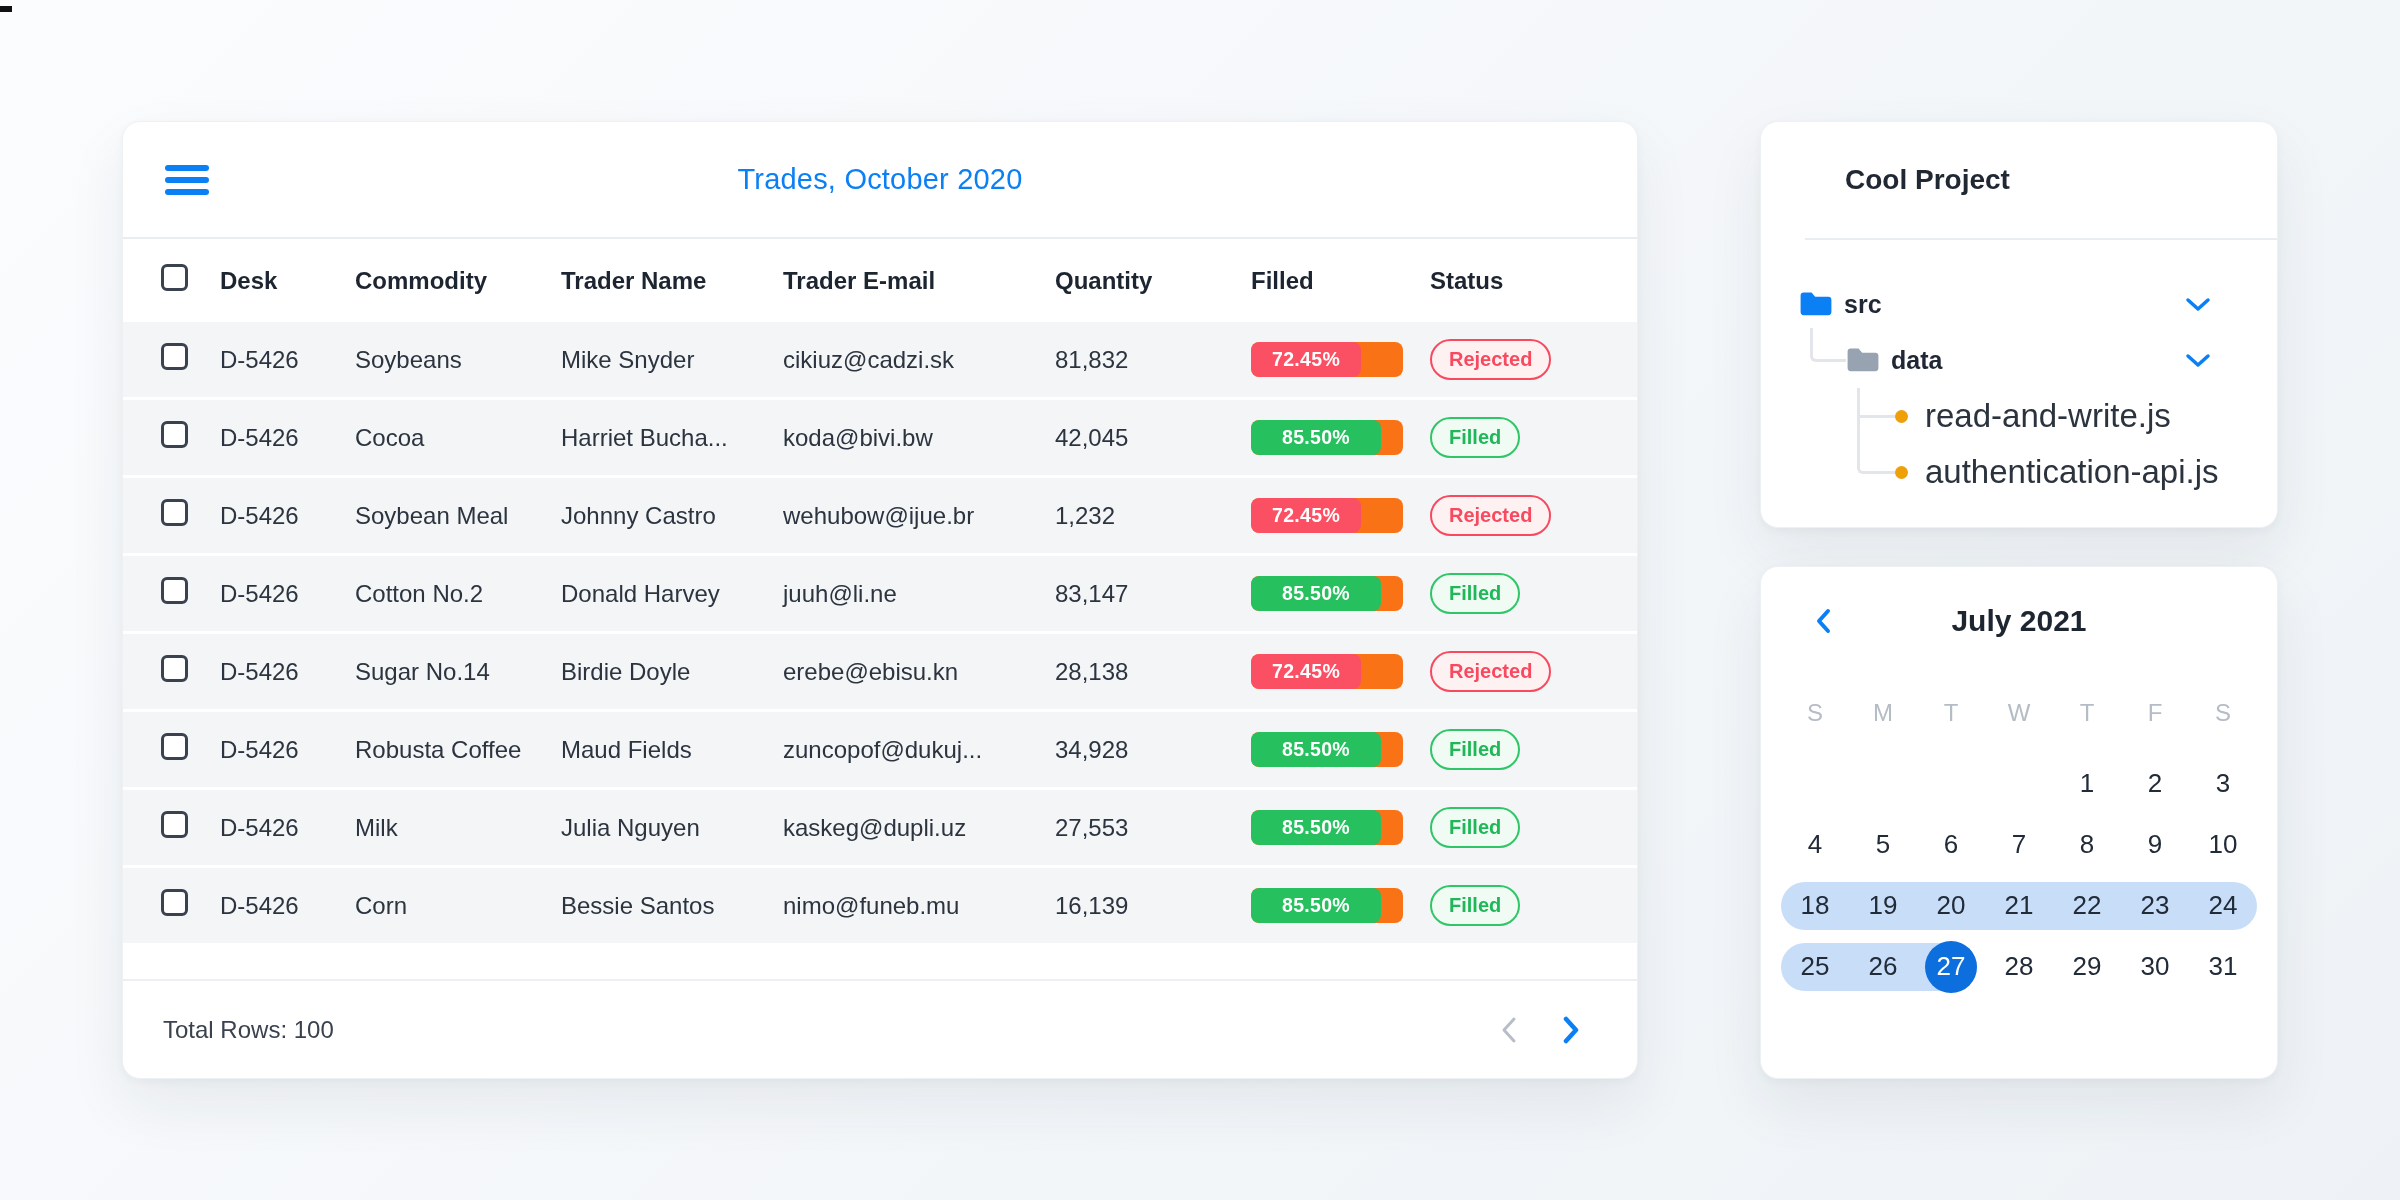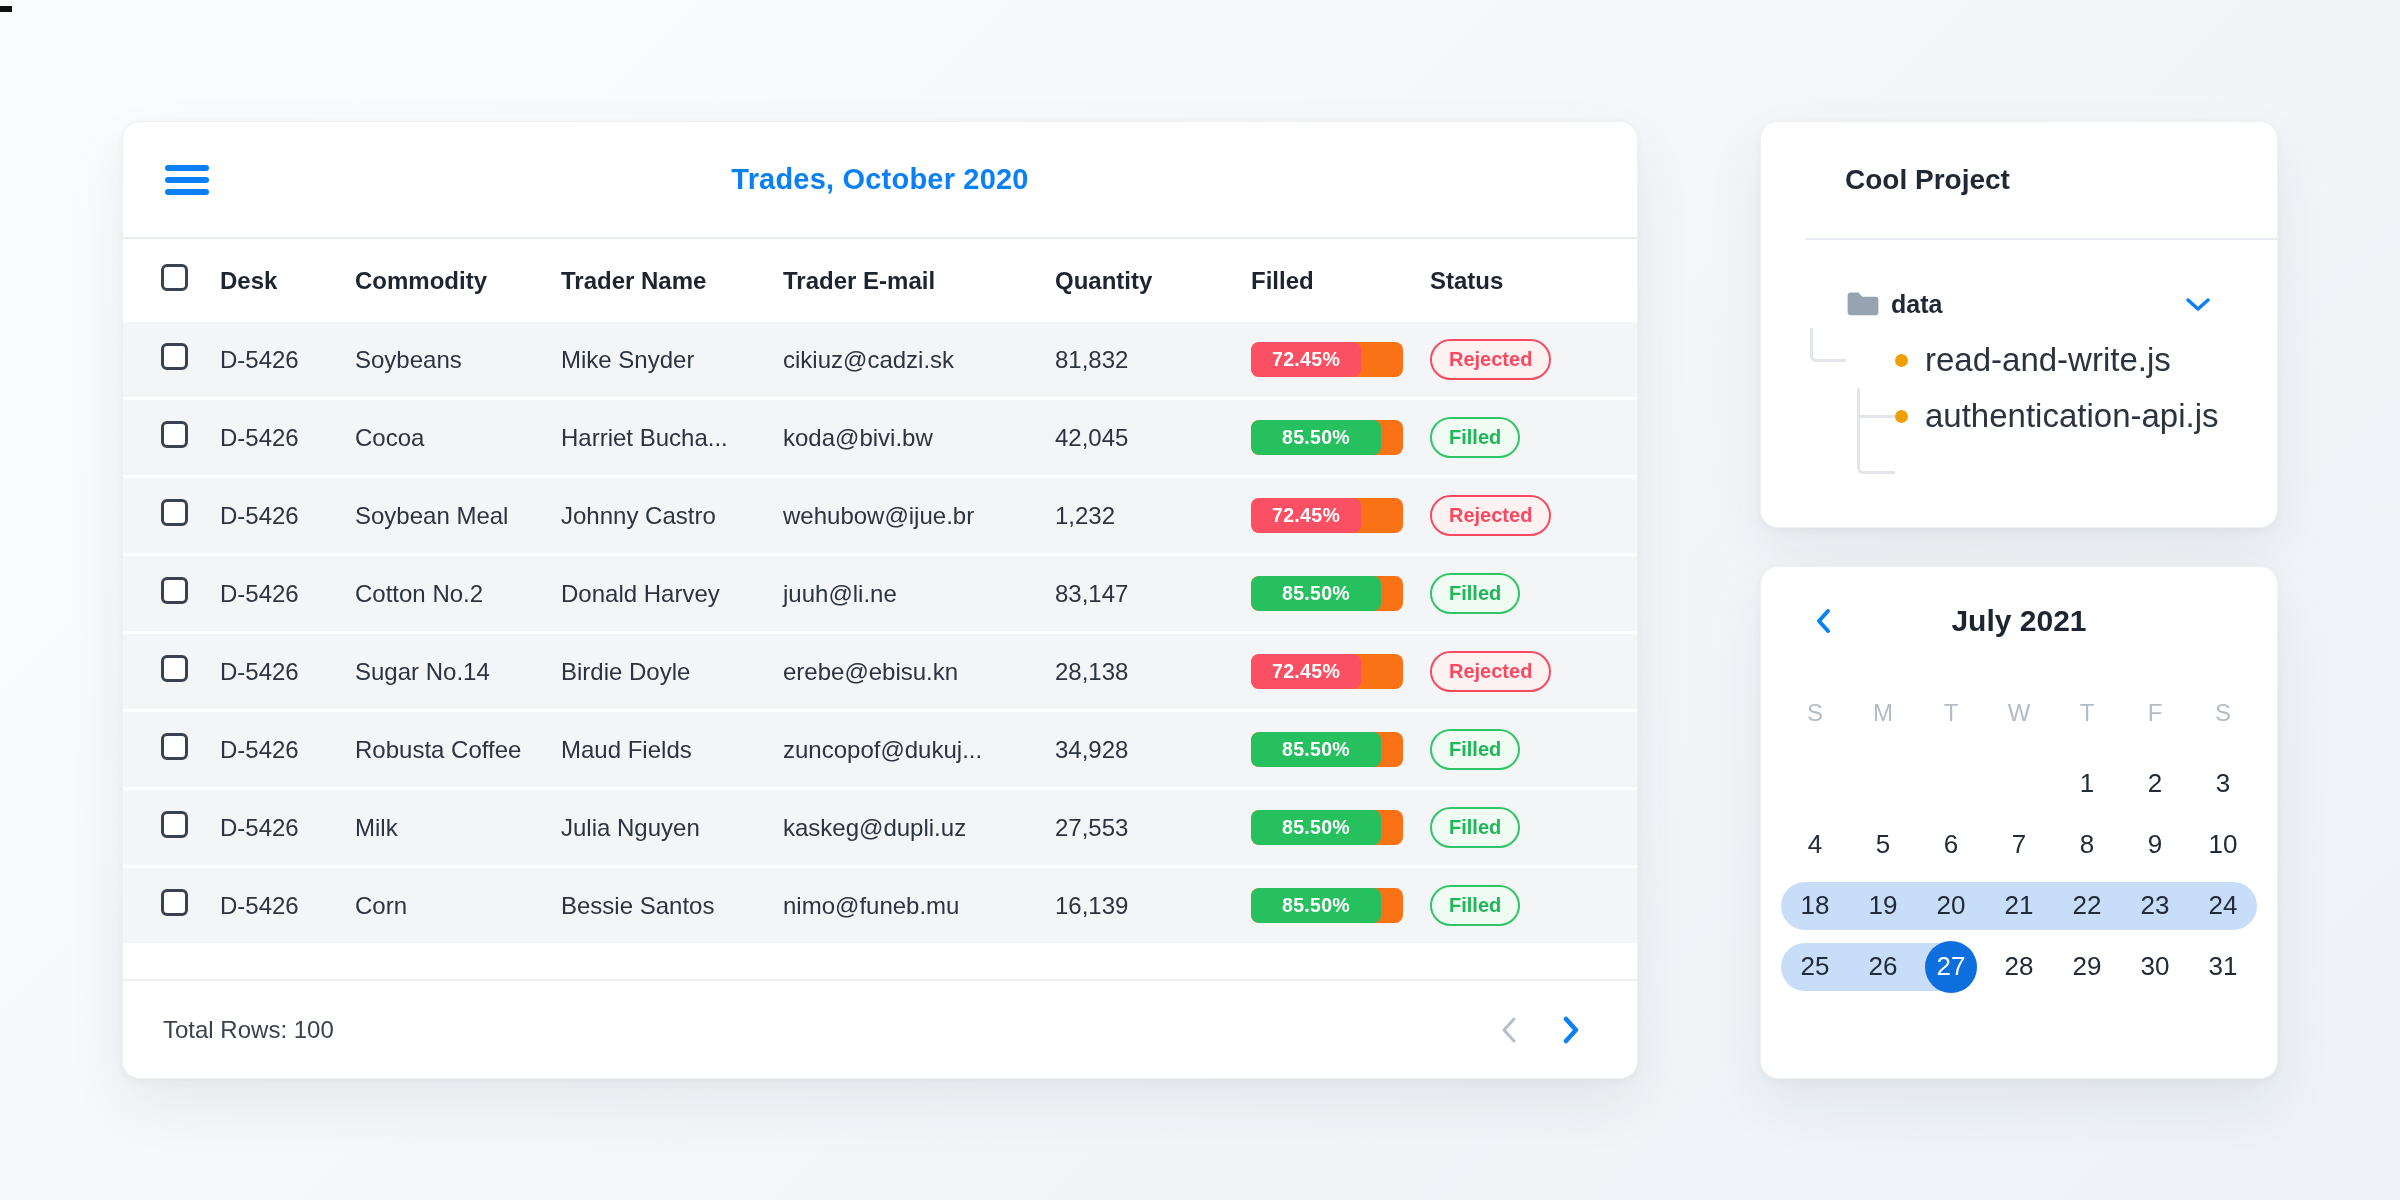--- a/index.html
+++ b/index.html
@@ -19,21 +19,21 @@
   }
 
   
   .table-card { left:122px; top:121px; width:1516px; height:958px; display:flex; flex-direction:column; }
   .table-head { position:relative; height:117px; flex:0 0 117px; border-bottom:2px solid #e9ecf0;
     display:flex; align-items:center; justify-content:center; }
   .hamburger { position:absolute; left:42px; top:50%; transform:translateY(-50%);
     width:44px; height:30px; display:flex; flex-direction:column; justify-content:space-between;
     background:none; border:none; cursor:pointer; }
   .hamburger span { display:block; height:6px; border-radius:3px; background:#0b80f5; }
-  .table-title { font-size:29px; font-weight:bold; color:#0b80f5; letter-spacing:.2px; }
+  .table-title { font-size:29px; font-weight:normal; color:#0b80f5; letter-spacing:.2px; }
 
   .thead, .trow {
     display:grid;
     grid-template-columns:59px 135px 206px 222px 272px 196px 179px 1fr;
     align-items:center; padding:0 38px;
   }
   .thead { height:83px; flex:0 0 83px; font-size:24px; font-weight:bold; color:#1d2531; background:#fff; }
   .tbody { flex:0 0 auto; }
   .trow { height:75px; margin-bottom:3px; background:#f3f5f7; font-size:24px; color:#2c343f; }
   .checkbox { width:27px; height:27px; border:3px solid #39424e; border-radius:6px; background:#fff; display:inline-block; cursor:pointer; }
@@ -253,20 +253,31 @@
 
 <section class="card tree-card">
   <header class="tree-head">
     <h2 class="tree-title">Cool Project</h2>
   </header>
   <div class="tree">
     <div class="connector conn-1"></div>
     <div class="connector conn-2"></div>
     <div class="connector conn-3"></div>
 
+    <div class="tree-row folder row-src">
+      <svg width="34" height="28" viewBox="0 0 24 20">
+        <path d="M1 4 a2.2 2.2 0 0 1 2.2-2.2 h5.6 l2.6 3.1 h9.4 A2.2 2.2 0 0 1 23 7.1 v8.7 a2.2 2.2 0 0 1-2.2 2.2 H3.2 A2.2 2.2 0 0 1 1 15.8 Z" fill="#0b80f5"></path>
+      </svg>
+      <span class="label">src</span>
+      <span class="tree-chevron">
+        <svg width="26" height="15" viewBox="0 0 26 15">
+            <polyline points="3,3 13,12 23,3" fill="none" stroke="#0b80f5" stroke-width="3.5" stroke-linecap="round" stroke-linejoin="round"></polyline>
+          </svg>
+      </span>
+    </div>
 
     <div class="tree-row folder row-data">
       <svg width="34" height="28" viewBox="0 0 24 20">
         <path d="M1 4 a2.2 2.2 0 0 1 2.2-2.2 h5.6 l2.6 3.1 h9.4 A2.2 2.2 0 0 1 23 7.1 v8.7 a2.2 2.2 0 0 1-2.2 2.2 H3.2 A2.2 2.2 0 0 1 1 15.8 Z" fill="#97a3b0"></path>
       </svg>
       <span class="label">data</span>
       <span class="tree-chevron">
         <svg width="26" height="15" viewBox="0 0 26 15">
             <polyline points="3,3 13,12 23,3" fill="none" stroke="#0b80f5" stroke-width="3.5" stroke-linecap="round" stroke-linejoin="round"></polyline>
           </svg>

